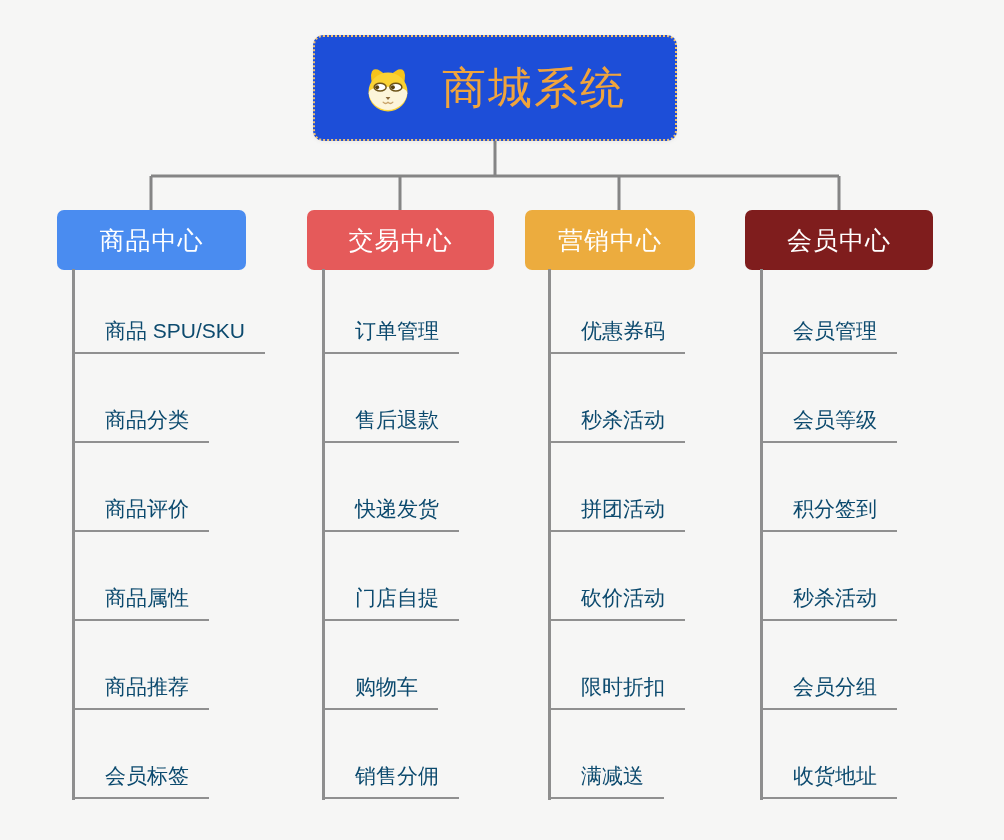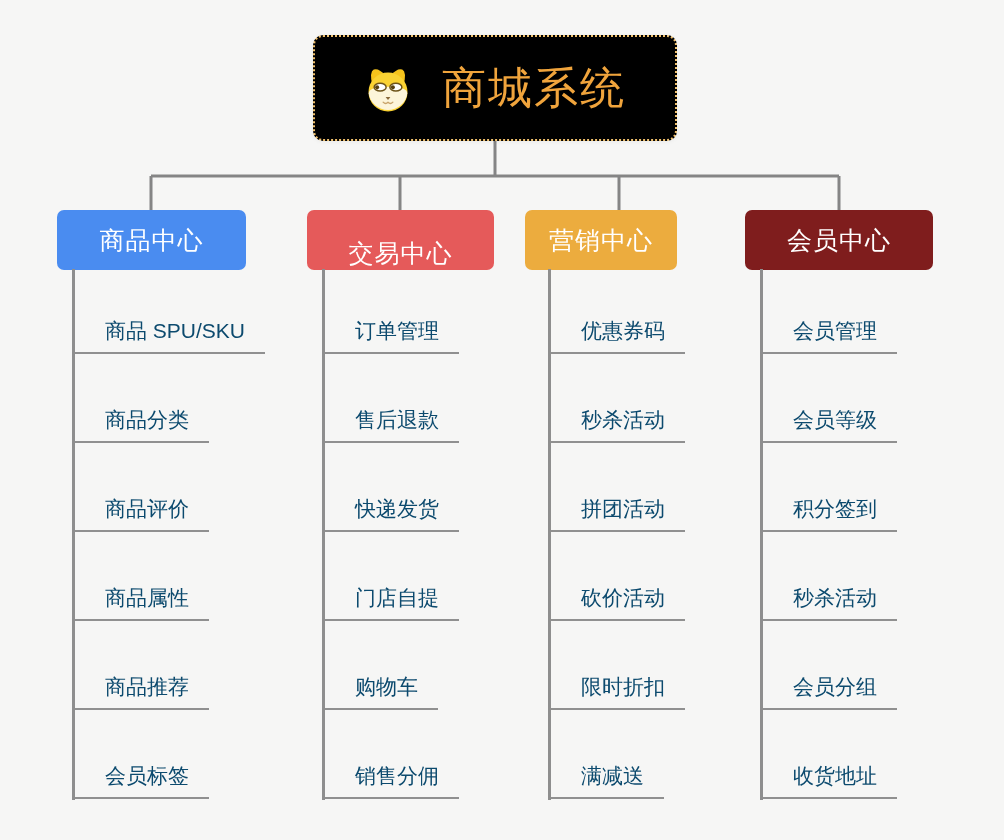--- a/index.html
+++ b/index.html
@@ -10,21 +10,21 @@
   .canvas{
     position:relative;
     width:1004px;height:840px;
     background:#f6f6f5;
     overflow:hidden;
   }
   
   .root-node{
     position:absolute;left:313px;top:35px;
     width:364px;height:106px;
-    background:#000000;
+    background:#1d4ed8;
     border:2px dotted #f2c26d;
     border-radius:10px;
     box-sizing:border-box;
     display:flex;align-items:center;justify-content:center;
     gap:30px;
     box-shadow:0 1px 4px rgba(0,0,0,0.05);
   }
   .root-node .logo{width:48px;height:48px;flex:0 0 auto;margin-top:2px;}
   .root-label{
     font-size:44px;
@@ -35,22 +35,22 @@
   .connectors{position:absolute;left:0;top:0;width:1004px;height:840px;pointer-events:none;}
   
   .branch-node{
     position:absolute;top:210px;height:60px;
     border-radius:7px;
     display:flex;align-items:center;justify-content:center;
     color:#ffffff;font-size:25px;letter-spacing:1px;
     white-space:nowrap;
   }
   .branch-1{left:57px;width:189px;}
-  .branch-2{left:307px;width:187px;align-items:flex-end;}
-  .branch-3{left:525px;width:152px;}
+  .branch-2{left:307px;width:187px;}
+  .branch-3{left:525px;width:170px;}
   .branch-4{left:745px;width:188px;}
   
   .column{position:absolute;top:265px;}
   .col-1{left:72px;}
   .col-2{left:322px;}
   .col-3{left:540px;margin-left:8px;}
   .col-4{left:760px;}
   .spine{
     position:absolute;left:0;top:4px;
     width:3px;height:531px;

